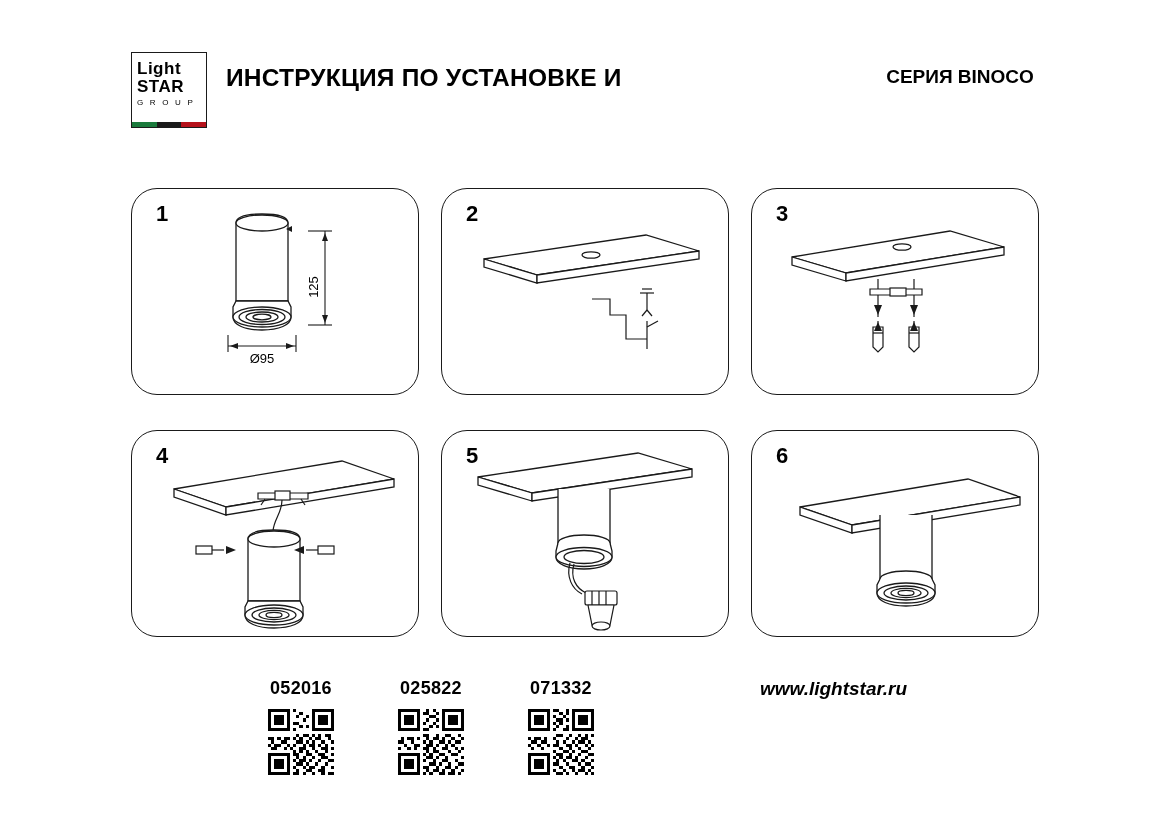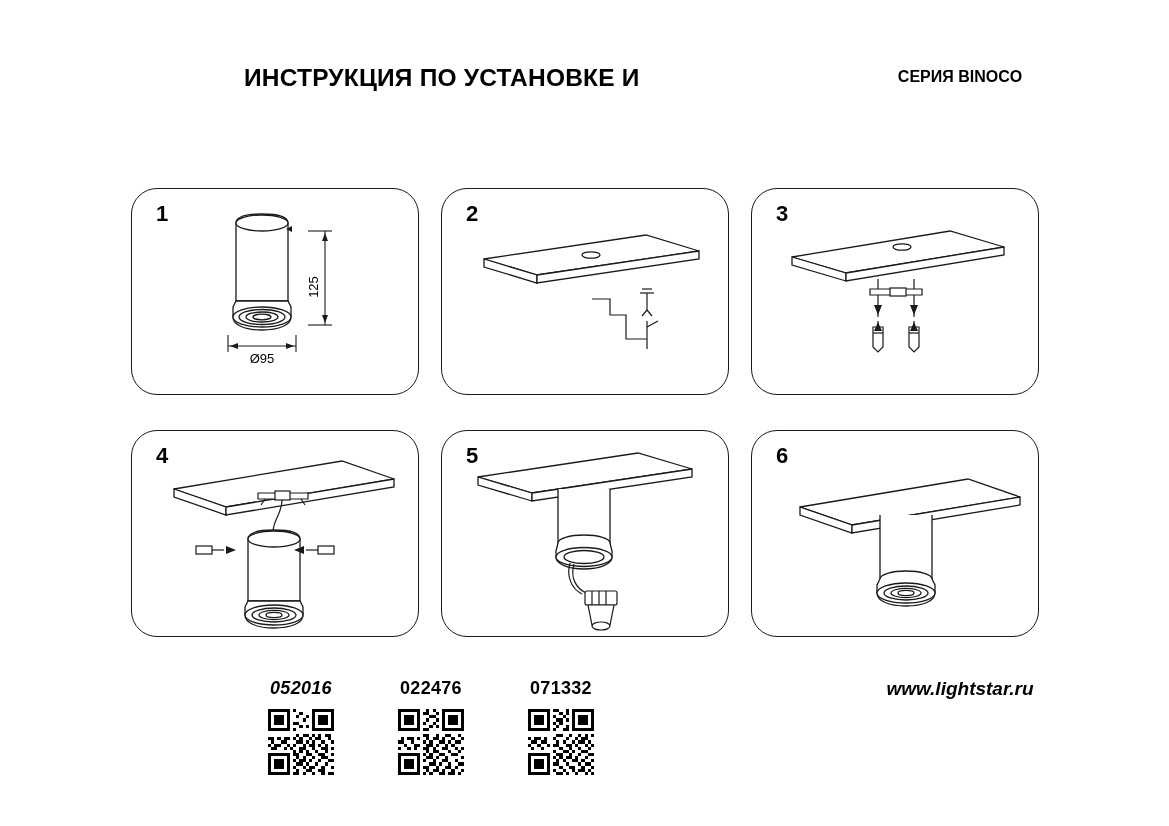--- a/index.html
+++ b/index.html
@@ -54,39 +54,39 @@
   #logo-box .logo-bar {
     position: absolute;
     left: 0; bottom: 0;
     width: 74px; height: 5px;
     display: flex;
   }
   #logo-box .logo-bar i { display: block; height: 100%; flex: 1 1 auto; }
 
   #title {
     position: absolute;
-    left: 244px; top: 62px;
+    left: 226px; top: 62px;
     width: 480px;
   }
   #title .tline {
     font-size: 24.5px;
     font-weight: bold;
     line-height: 32px;
     letter-spacing: 0.2px;
     color: #000;
   }
 
   #series-block {
     position: absolute;
     left: 760px; top: 62px;
     width: 400px;
     text-align: center;
   }
   #series-block .sline {
-    font-size: 16px;
+    font-size: 19px;
     font-weight: bold;
     line-height: 30px;
     color: #000;
   }
 
   
   .panel {
     position: absolute;
     border: 1.4px solid #1a1a1a;
     border-radius: 26px;
@@ -110,34 +110,43 @@
     color: #000;
     margin-bottom: 10px;
     letter-spacing: 0.3px;
   }
   .qr-img { width: 66px; height: 66px; display: block; margin: 0 auto; }
 
   #site {
     position: absolute;
     left: 760px; top: 678px;
     width: 400px;
-    text-align: center;
     font-size: 19px;
     font-weight: bold;
     font-style: italic;
     color: #000;
   }
 </style>
 </head>
 <body>
 
 <div id="page">
 
   <div id="header">
 
+    <div id="logo-box">
+      <div class="logo-line l1">Light</div>
+      <div class="logo-line">STAR</div>
+      <div class="logo-group">G R O U P</div>
+      <div class="logo-bar">
+        <i style="background:#1a7a3c"></i>
+          <i style="background:#1a1a1a"></i>
+          <i style="background:#b5121b"></i>
+      </div>
+    </div>
 
     <div id="title">
       <div class="tline">ИНСТРУКЦИЯ ПО УСТАНОВКЕ И</div>
     </div>
 
     <div id="series-block">
       <div class="sline">СЕРИЯ BINOCO</div>
     </div>
   </div>
 
@@ -321,21 +330,21 @@
         <ellipse cx="154" cy="148" rx="26" ry="8"></ellipse>
         <path d="M128 148 L125 154 L125 162 C125 170, 137 175, 154 175 C171 175, 183 170, 183 162 L183 154 L180 148"></path>
         <ellipse cx="154" cy="162" rx="29" ry="10"></ellipse>
         <ellipse cx="154" cy="162" rx="22" ry="7"></ellipse>
         <ellipse cx="154" cy="162" rx="15" ry="4.6"></ellipse>
         <ellipse cx="154" cy="162" rx="8" ry="2.6"></ellipse>
       </g>
     </svg>
   </div>
 
-  <div class="qr-group" style="left:246px; top:678px; width:110px;font-style:italic;">
+  <div class="qr-group" style="left:246px; top:678px; width:110px;">
     <div class="qr-label">052016</div>
     <svg class="qr-img" viewBox="0 0 21 21" shape-rendering="crispEdges">
       <rect width="21" height="21" fill="#fff"></rect>
       <g fill="#000">
         <rect x="0" y="0" width="7" height="1"></rect>
           <rect x="0" y="6" width="7" height="1"></rect>
         <rect x="0" y="0" width="1" height="7"></rect>
           <rect x="6" y="0" width="1" height="7"></rect>
         <rect x="2" y="2" width="3" height="3"></rect>
         <rect x="14" y="0" width="7" height="1"></rect>
@@ -425,21 +434,21 @@
         <rect x="8" y="20" width="2" height="1"></rect>
           <rect x="11" y="20" width="1" height="1"></rect>
         <rect x="14" y="20" width="1" height="1"></rect>
           <rect x="17" y="20" width="1" height="1"></rect>
         <rect x="19" y="20" width="2" height="1"></rect>
       </g>
     </svg>
   </div>
 
   <div class="qr-group" style="left:376px; top:678px; width:110px;">
-    <div class="qr-label">022476</div>
+    <div class="qr-label">025822</div>
     <svg class="qr-img" viewBox="0 0 21 21" shape-rendering="crispEdges">
       <rect width="21" height="21" fill="#fff"></rect>
       <g fill="#000">
         <rect x="0" y="0" width="7" height="1"></rect>
           <rect x="0" y="6" width="7" height="1"></rect>
         <rect x="0" y="0" width="1" height="7"></rect>
           <rect x="6" y="0" width="1" height="7"></rect>
         <rect x="2" y="2" width="3" height="3"></rect>
         <rect x="14" y="0" width="7" height="1"></rect>
           <rect x="14" y="6" width="7" height="1"></rect>

